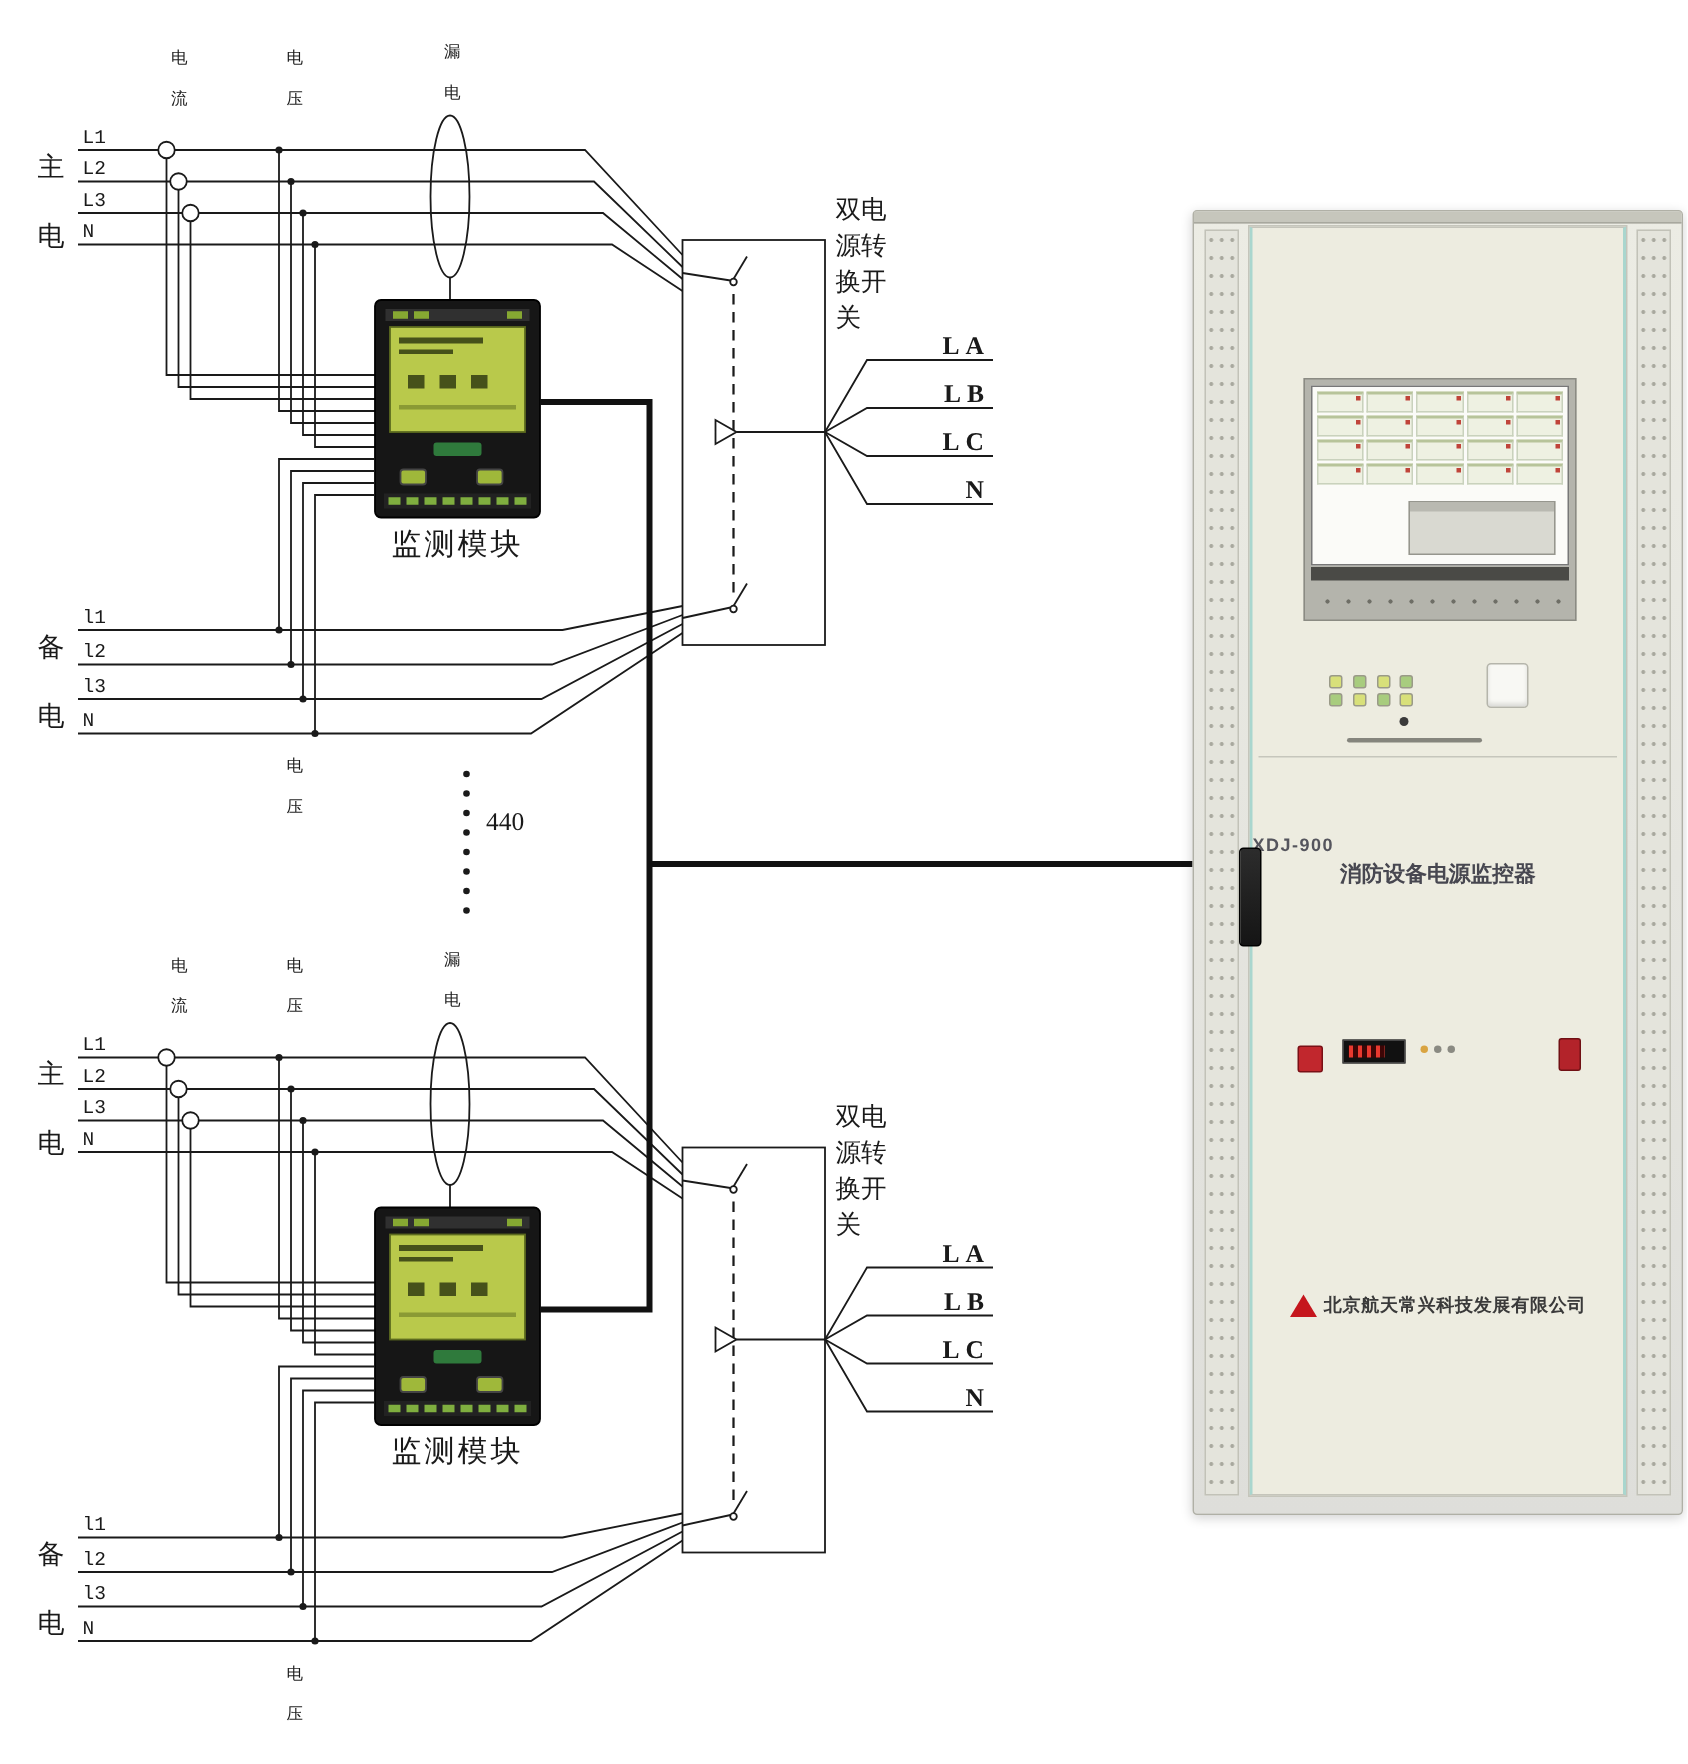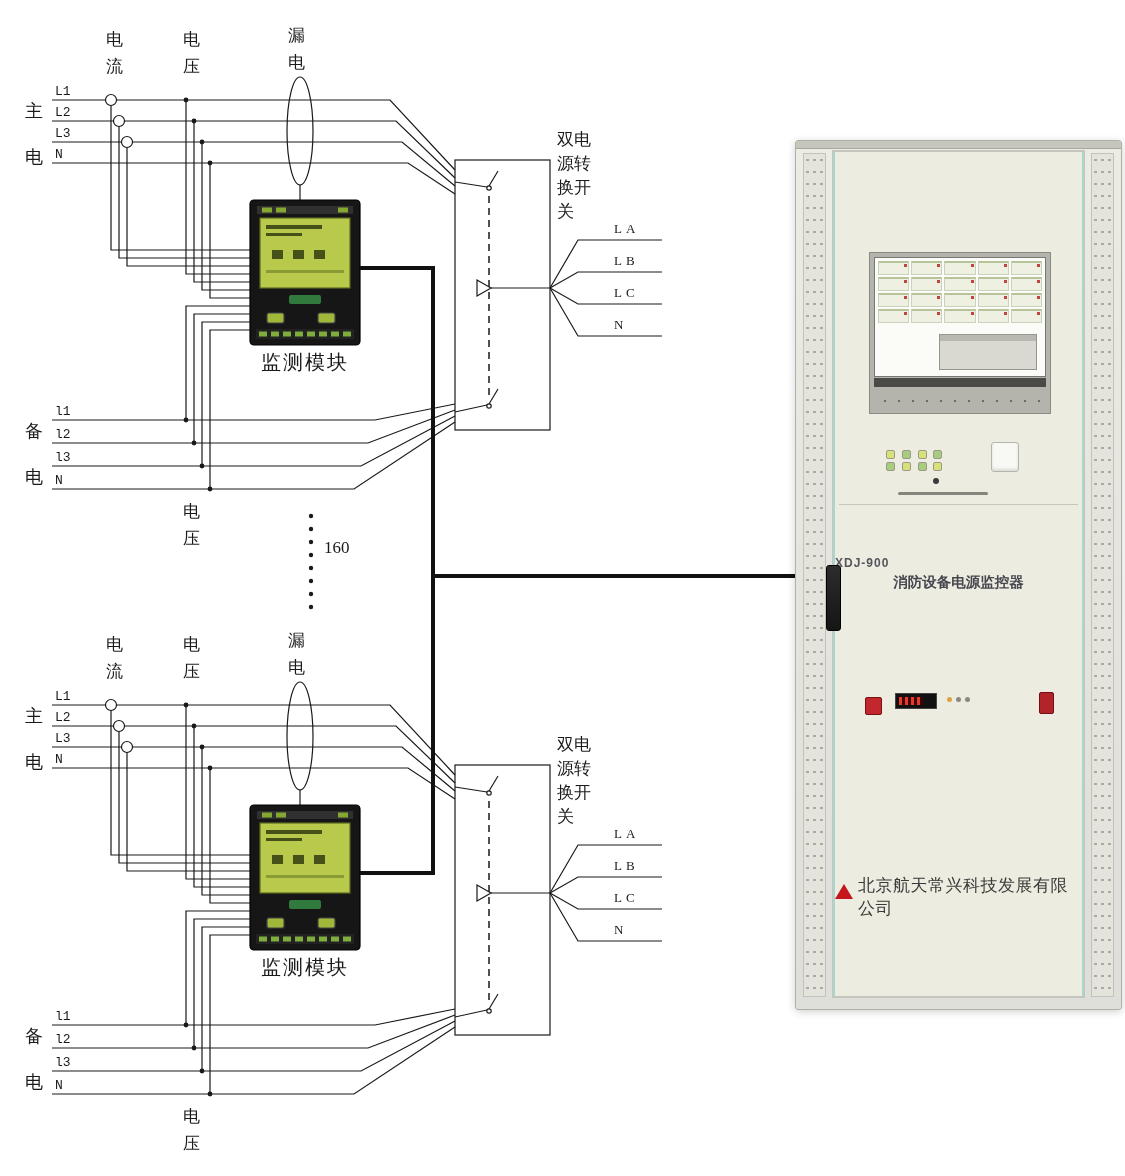--- a/index.html
+++ b/index.html
@@ -7,24 +7,24 @@
     position:relative;
     width:1125px;height:1176px;
     background:#ffffff;
     font-family:"Liberation Sans",sans-serif;
     color:#1a1a1a;
     overflow:hidden;
   }
   #wiring{position:absolute;left:0;top:0;}
 
   .lbl{position:absolute;white-space:pre-wrap;}
-  .cjk2v{width:19px;font-size:17px;line-height:27px;word-break:break-all;text-align:left;}
+  .cjk2v{width:19px;font-size:11px;line-height:27px;word-break:break-all;text-align:right;}
   .power{width:20px;font-size:18px;line-height:46px;word-break:break-all;text-align:center;}
   .wire-label{font-family:Liberation Mono, monospace;font-size:13px;}
-  .out-label{font-family:"Liberation Serif",serif;font-size:13px;letter-spacing:4px;width:46px;text-align:left;}
+  .out-label{font-family:"Liberation Serif",serif;font-size:17px;letter-spacing:4px;width:46px;text-align:right;font-weight:bold;}
   .module-label{font-size:20px;letter-spacing:2px;width:130px;text-align:center;}
   .switch-label{width:38px;font-size:17px;line-height:24px;word-break:break-all;}
   .count-label{font-family:"Liberation Serif",serif;font-size:17px;}
 
   
   .cabinet{
     position:absolute;left:795px;top:140px;width:325px;height:868px;
     background:linear-gradient(180deg,#ecece4,#dededa);
     border:1px solid #b0b0a6;border-radius:3px;
     box-shadow:0 2px 8px rgba(0,0,0,0.18);
@@ -94,21 +94,21 @@
   .red-button{position:absolute;left:30px;top:545px;width:15px;height:16px;background:#c1272d;border:1px solid #7a1016;border-radius:2px;}
   .led-display{position:absolute;left:60px;top:541px;width:42px;height:16px;background:#111;border:1px solid #444;box-sizing:border-box;}
   .led-bar{margin:3px;height:8px;width:24px;background:repeating-linear-gradient(90deg,#e8392f 0 3px,#3d0606 3px 6px);}
   .dots3{position:absolute;left:112px;top:545px;display:flex;gap:4px;}
   .dot3{width:5px;height:5px;border-radius:50%;}
   .dot3.a{background:#d9a441}
   .dot3.b{background:#8a8a82}
   .rocker{position:absolute;right:28px;top:540px;width:13px;height:20px;background:#b3232a;border:1px solid #701014;border-radius:2px;}
   .logo-row{position:absolute;top:710px;width:100%;display:flex;justify-content:center;align-items:center;gap:5px;}
   .logo-tri{width:0;height:0;border-left:9px solid transparent;border-right:9px solid transparent;border-bottom:15px solid #c5161d;}
-  .company-text{font-size:17px;font-weight:normal;color:#3a3a3a;letter-spacing:0.5px;margin-top:12px;}
+  .company-text{font-size:12px;font-weight:bold;color:#3a3a3a;letter-spacing:0.5px;}
 </style>
 </head>
 <body>
 
 <div id="stage">
 
   <svg id="wiring" width="1125" height="1176" viewBox="0 0 1125 1176">
     <defs>
       <g id="circuit" stroke="#1a1a1a" stroke-width="1.2" fill="none">
 
@@ -232,21 +232,21 @@
   <div class="lbl out-label" style="left:614px;top:253px">LB</div>
   <div class="lbl out-label" style="left:614px;top:285px">LC</div>
   <div class="lbl out-label" style="left:614px;top:317px">N</div>
   <div class="lbl power" style="left:24px;top:408px">备电</div>
   <div class="lbl wire-label" style="left:55px;top:404px">l1</div>
   <div class="lbl wire-label" style="left:55px;top:427px">l2</div>
   <div class="lbl wire-label" style="left:55px;top:450px">l3</div>
   <div class="lbl wire-label" style="left:55px;top:473px">N</div>
   <div class="lbl cjk2v" style="left:183px;top:498px">电压</div>
 
-  <div class="lbl count-label" style="left:324px;top:538px">160</div>
+  <div class="lbl count-label" style="left:324px;top:538px">440</div>
 
   <div class="lbl cjk2v" style="left:106px;top:631px">电流</div>
   <div class="lbl cjk2v" style="left:183px;top:631px">电压</div>
   <div class="lbl cjk2v" style="left:288px;top:627px">漏电</div>
   <div class="lbl power" style="left:24px;top:693px">主电</div>
   <div class="lbl wire-label" style="left:55px;top:689px">L1</div>
   <div class="lbl wire-label" style="left:55px;top:710px">L2</div>
   <div class="lbl wire-label" style="left:55px;top:731px">L3</div>
   <div class="lbl wire-label" style="left:55px;top:752px">N</div>
   <div class="lbl module-label" style="left:240px;top:954px">监测模块</div>

